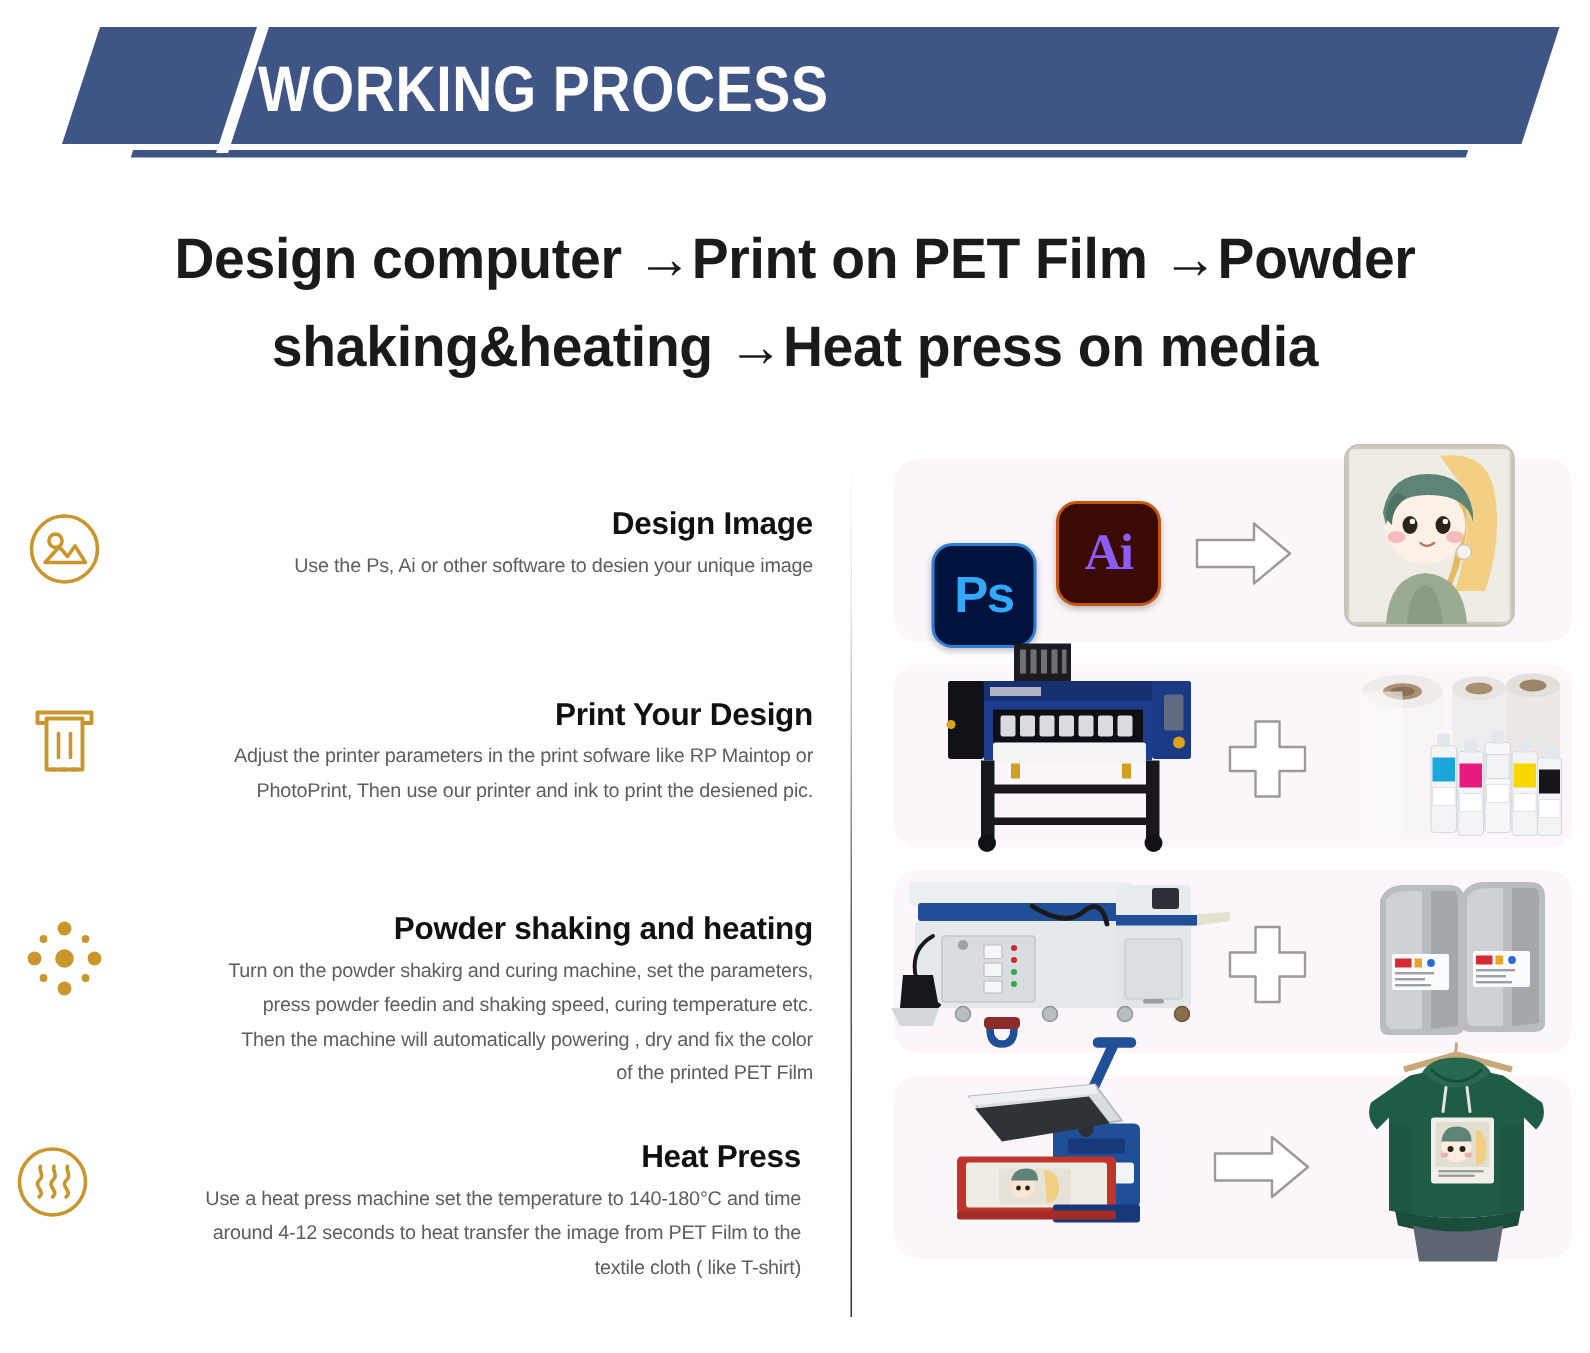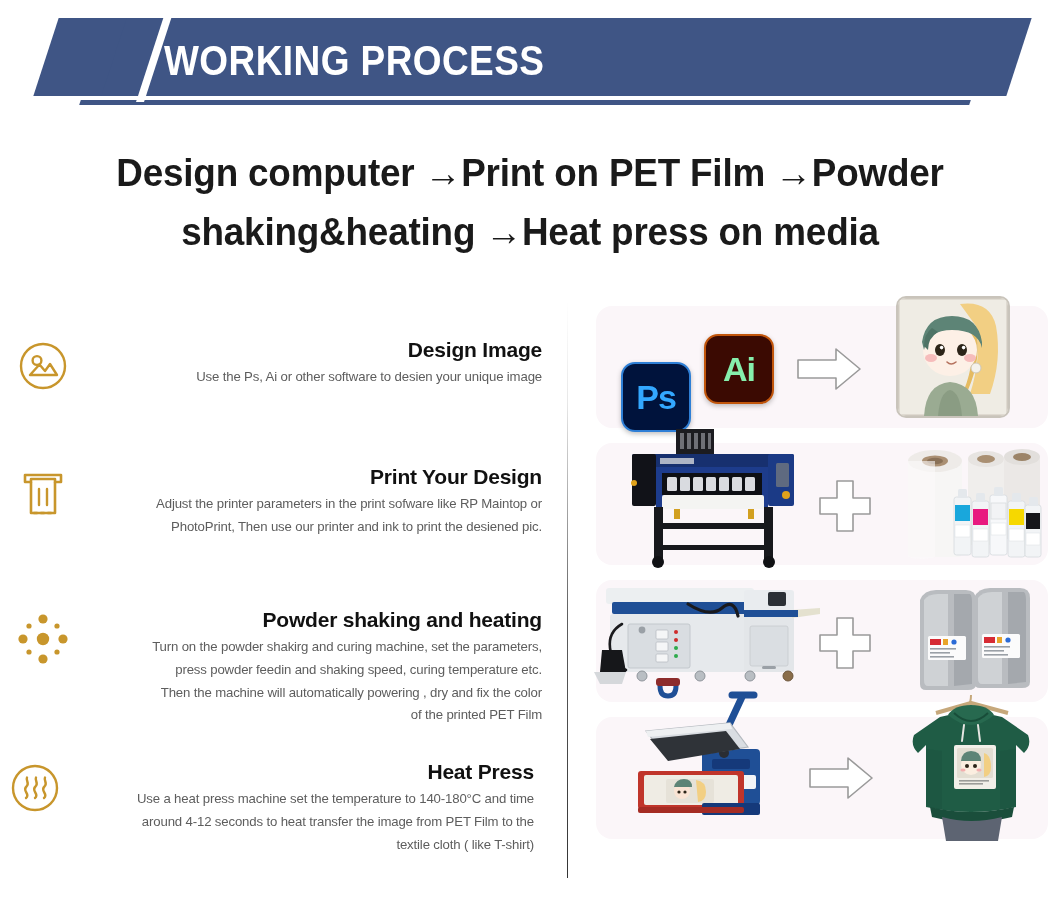--- a/index.html
+++ b/index.html
@@ -5,21 +5,21 @@
   html,body{margin:0;padding:0;}
   body{
     width:1060px;height:902px;
     background:#ffffff;
     font-family:"Liberation Sans", sans-serif;
     overflow:hidden;
     position:relative;
   }
 
   
-  .banner{position:absolute;left:4px;top:0;width:844px;height:128px;}
+  .banner{position:absolute;left:12px;top:0;width:844px;height:128px;}
   .banner-chip{
     position:absolute;left:42px;top:18px;width:90px;height:78px;
     background:#3f5585;
     transform:skewX(-18deg);
   }
   .banner-bar{
     position:absolute;left:110px;top:18px;width:905px;height:78px;
     background:#3f5585;
     transform:skewX(-18deg);
   }
@@ -123,21 +123,21 @@
   
   .app-tile{
     position:absolute;width:66px;height:66px;border-radius:14px;
     display:flex;align-items:center;justify-content:center;
     font-weight:bold;font-size:34px;
     font-family:"Liberation Sans", sans-serif;
     letter-spacing:-1px;
     box-shadow:0 2px 5px rgba(0,0,0,0.25);
   }
   .tile-ps{left:25px;top:28px;background:#00133c;color:#33a8ff;border:2px solid #2e7fd6;margin-top:28px;}
-  .tile-ai{left:108px;top:28px;background:#3b0a02;color:#86efac;border:2px solid #c2560c;}
+  .tile-ai{left:108px;top:28px;background:#3b0a02;color:#8b5cf6;border:2px solid #c2560c;font-family:Liberation Serif, serif;}
 
   
   .art-thumb{
     position:absolute;
     border-radius:10px;
     overflow:hidden;
     background:#e8e4dc;
     border:2px solid #c9c4bb;
   }
 

